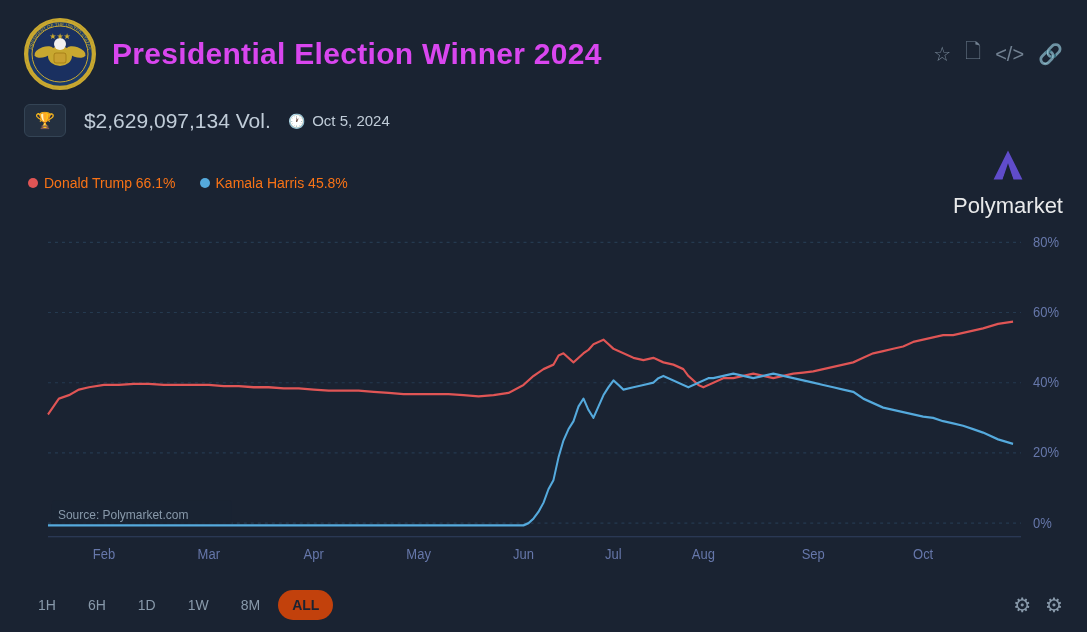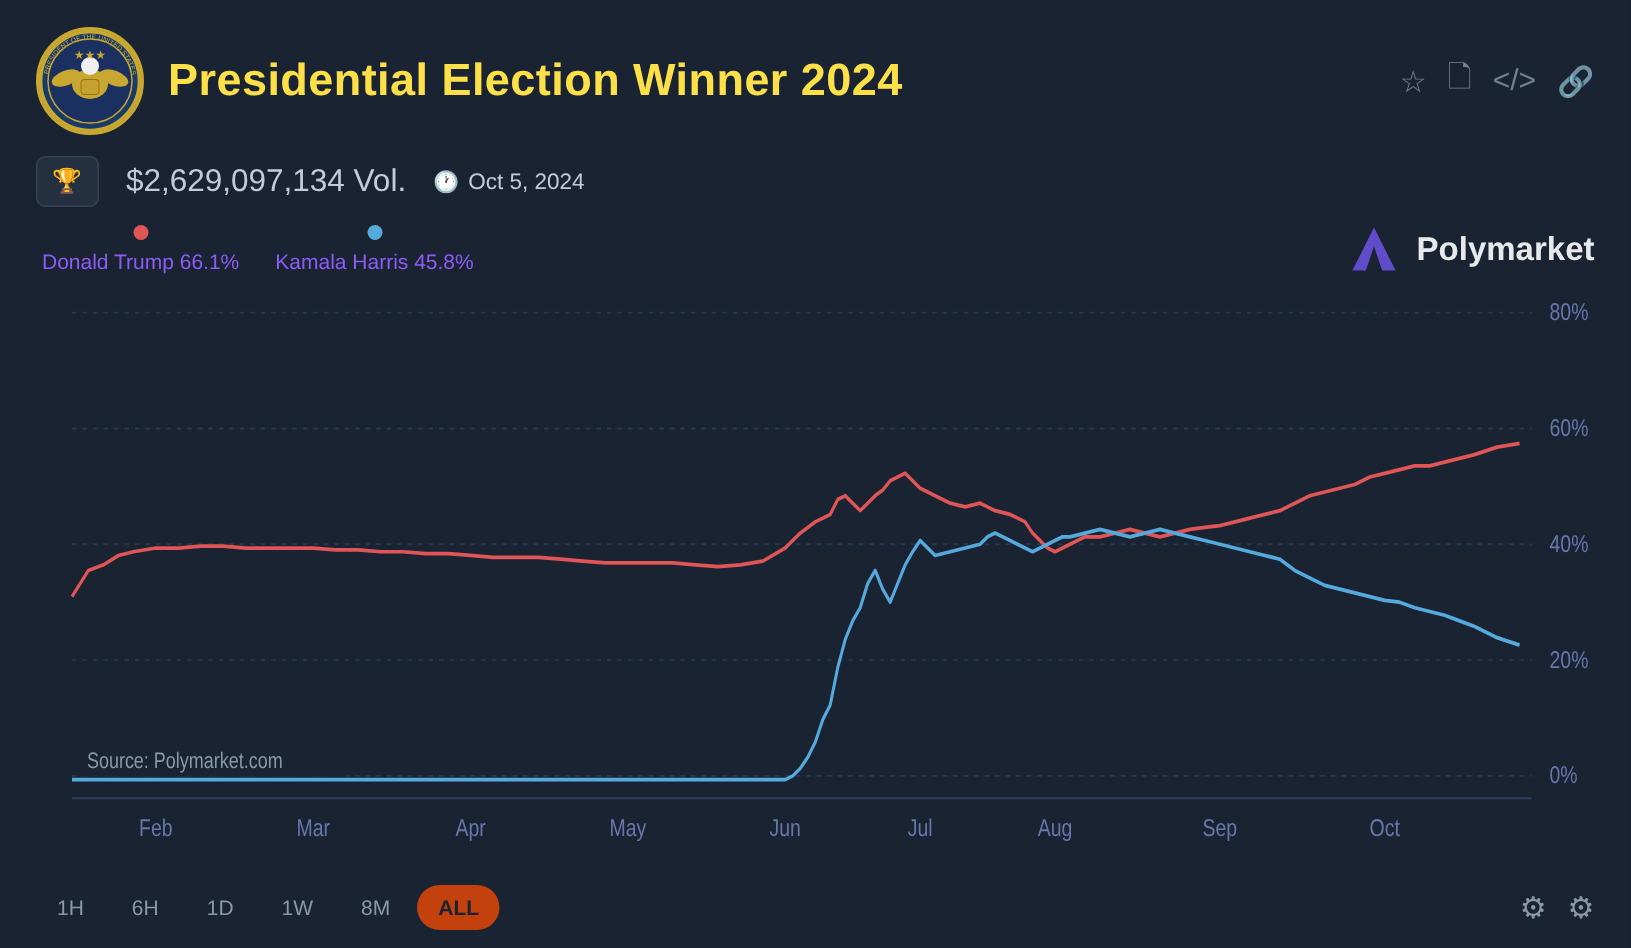--- a/index.html
+++ b/index.html
@@ -33,21 +33,21 @@
       display: flex;
       align-items: center;
       justify-content: center;
       flex-shrink: 0;
       border: 2px solid #c8a830;
       font-size: 28px;
     }
     .title {
       font-size: 30px;
       font-weight: 700;
-      color: #fde047;
+      color: #d946ef;
       letter-spacing: 0.3px;
     }
     .header-icons {
       margin-left: auto;
       display: flex;
       gap: 14px;
       align-items: center;
     }
     .header-icon {
       color: #8899aa;
@@ -93,37 +93,37 @@
       align-items: center;
       gap: 24px;
       margin-bottom: 8px;
       padding-left: 4px;
     }
     .legend-item {
       display: flex;
       align-items: center;
       gap: 6px;
       font-size: 14px;
-      color: #8b5cf6;
-      flex-direction: column;
+      color: #f97316;
     }
     .legend-dot {
       width: 10px;
       height: 10px;
       border-radius: 50%;
     }
     .polymarket-brand {
       margin-left: auto;
       display: flex;
       align-items: center;
       gap: 10px;
       font-size: 22px;
-      font-weight: 700;
+      font-weight: 400;
       color: #ffffff;
       opacity: 0.9;
+      flex-direction: column;
     }
     .poly-logo {
       width: 36px;
       height: 36px;
     }
 
     
     .chart-wrapper {
       flex: 1;
       position: relative;

